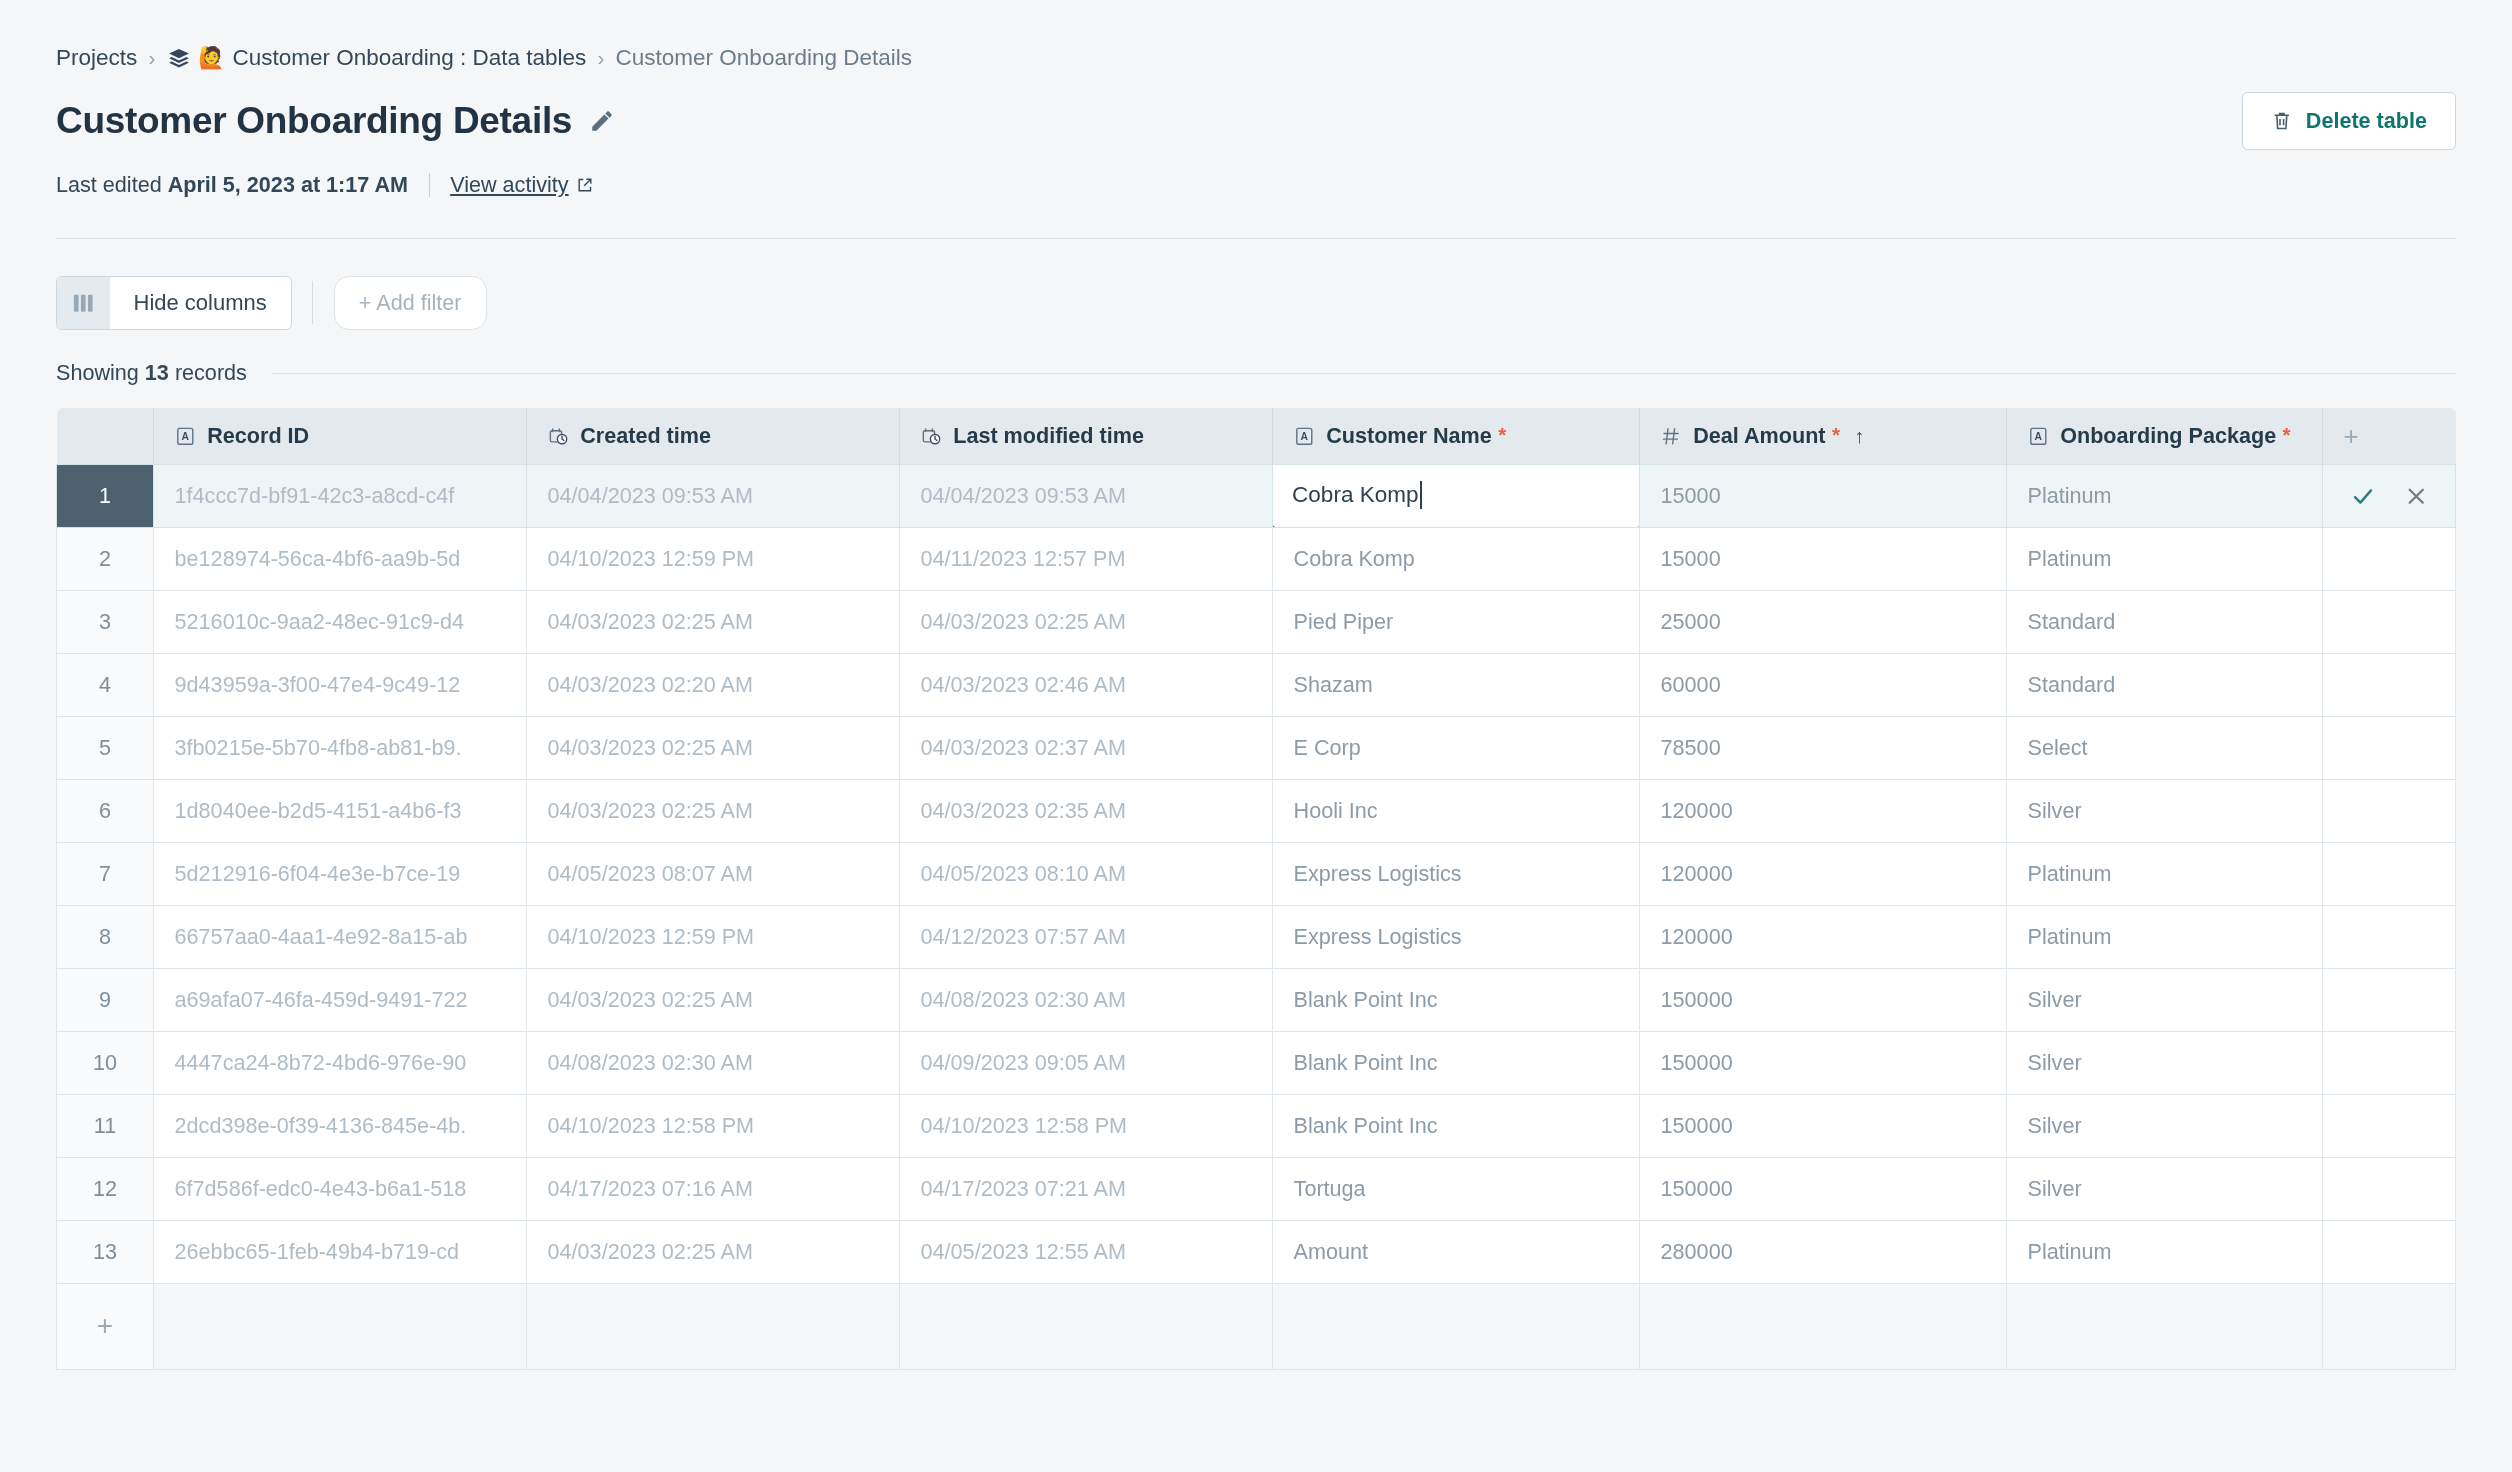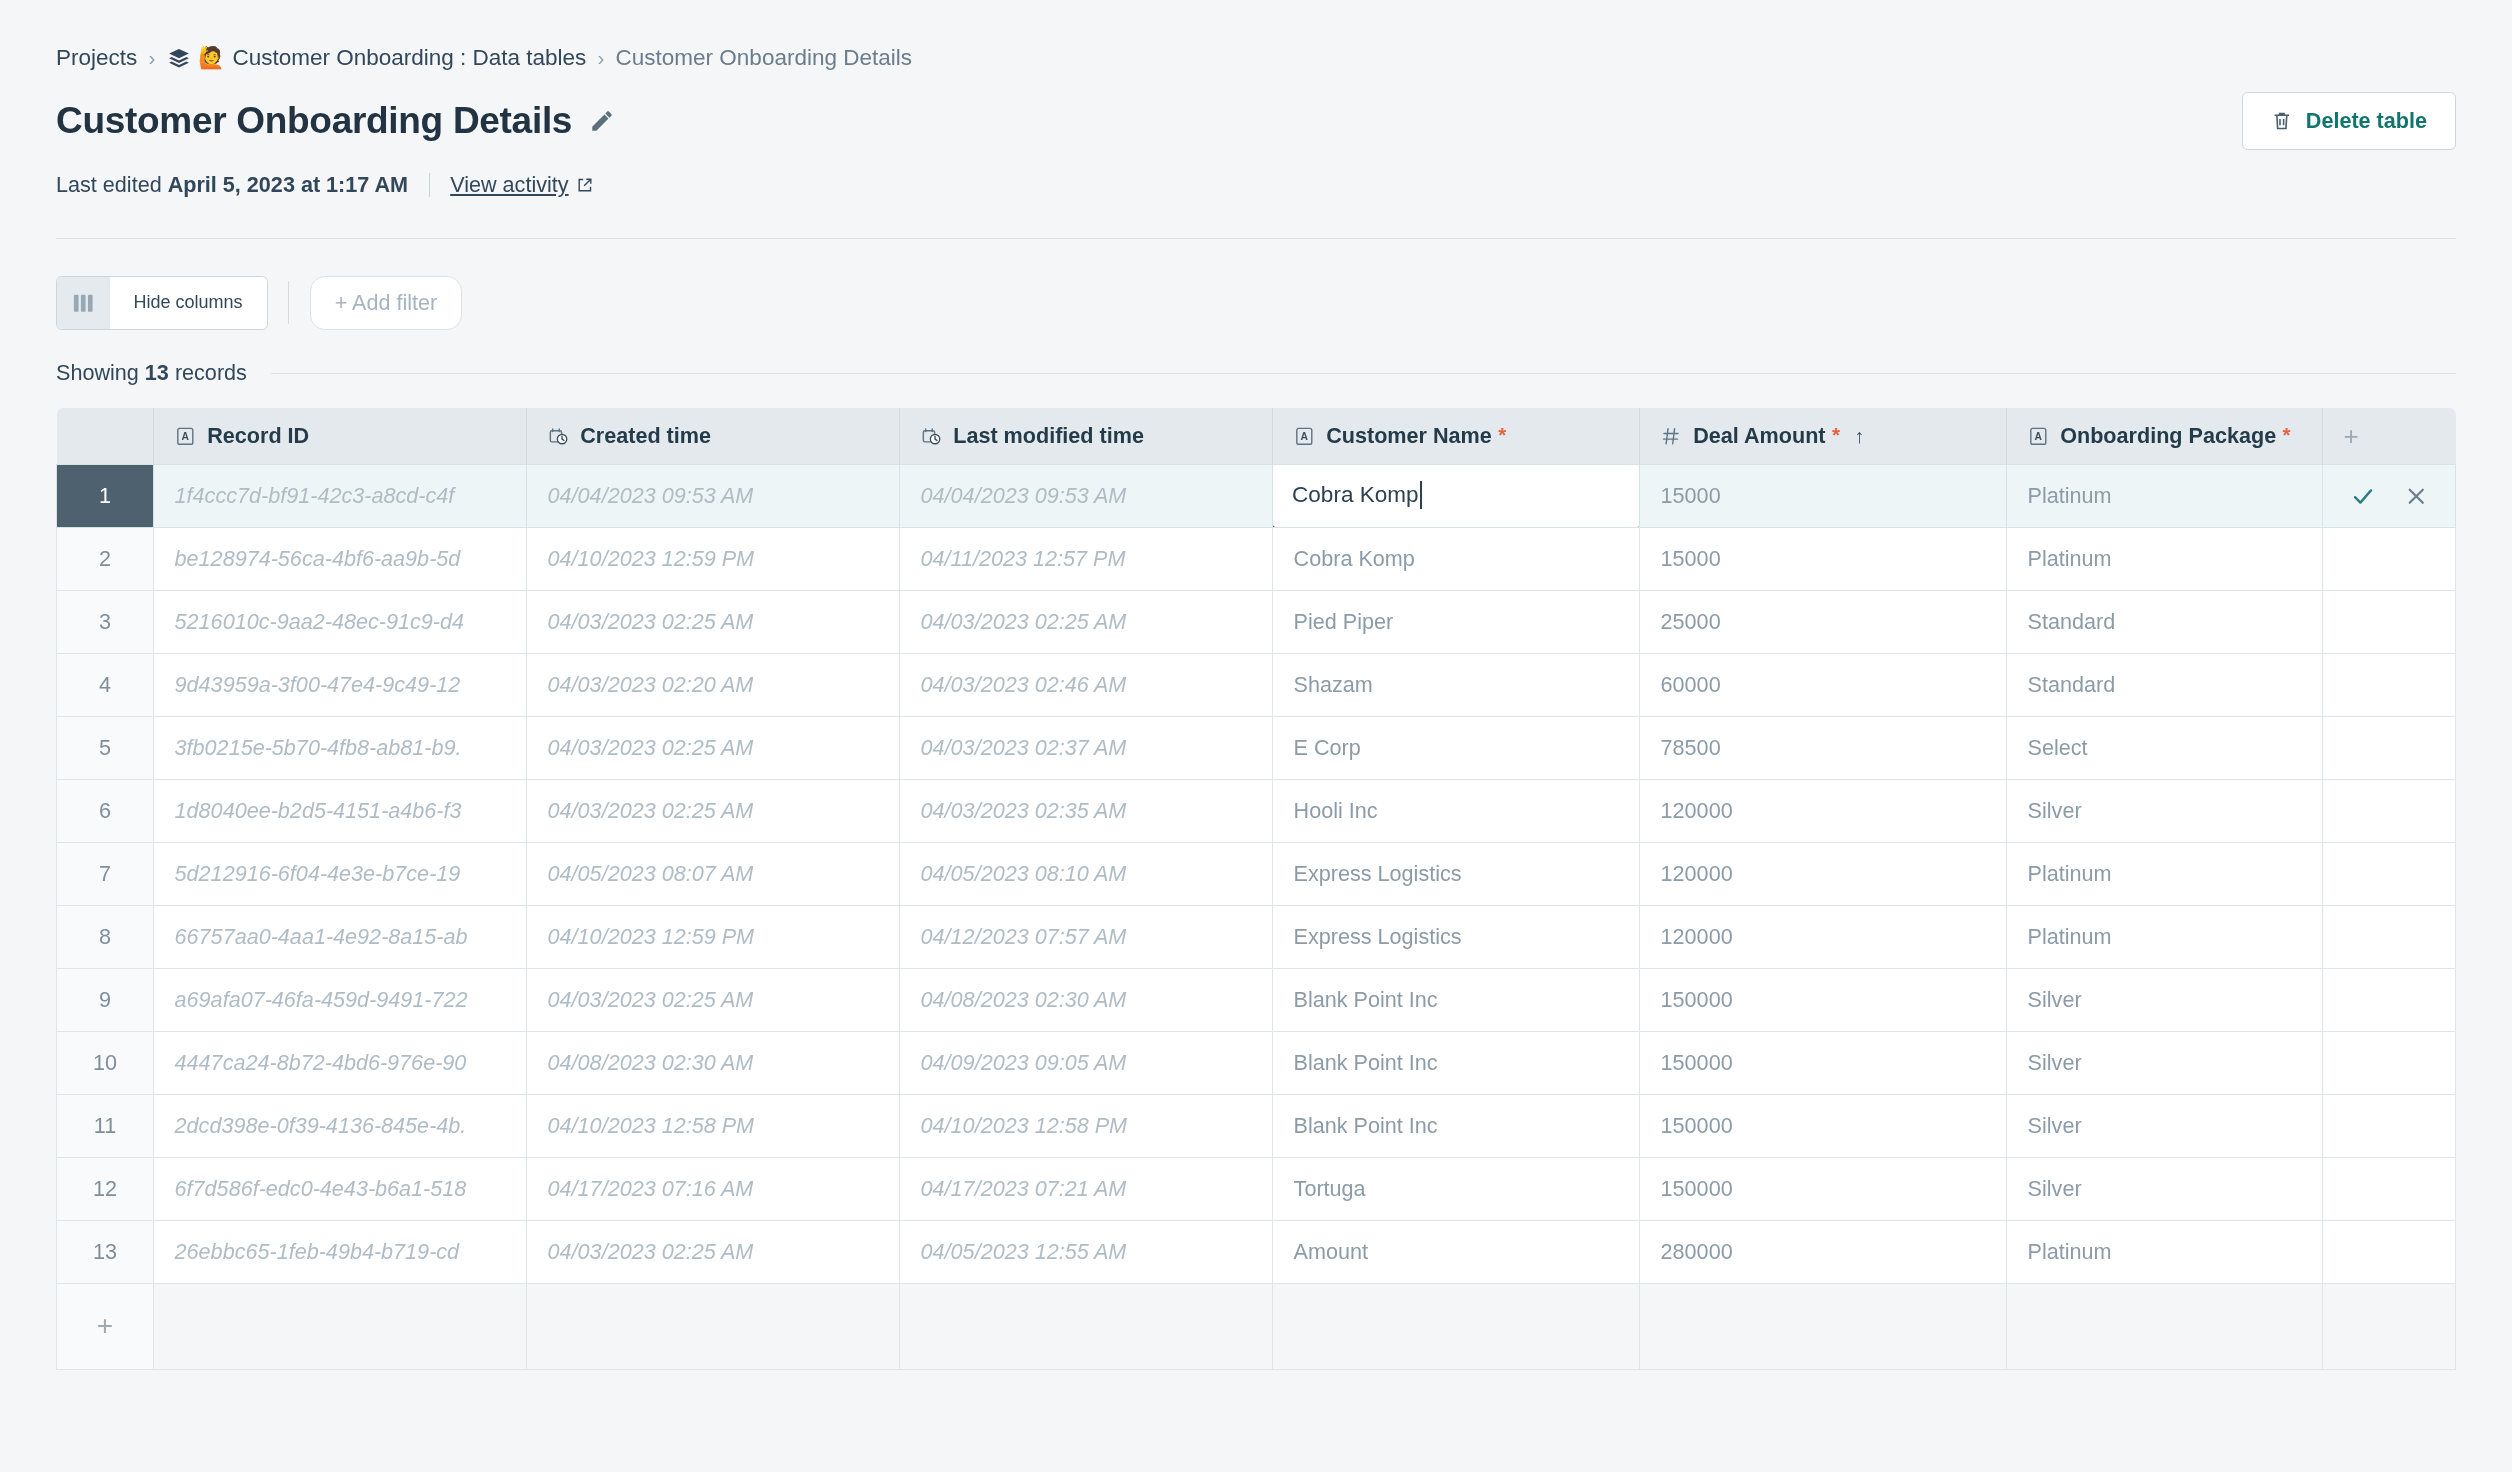--- a/index.html
+++ b/index.html
@@ -62,21 +62,21 @@
   .hide-cols {
     display: flex; align-items: stretch;
     border: 1.4px solid #CBD6DD; border-radius: 5.6px; overflow: hidden;
     background: #fff; cursor: pointer; height: 54px;
   }
   .hide-cols .ico-pane {
     background: #E5EAEE; display: flex; align-items: center;
     padding: 0 15px;
   }
   .cols-ico { width: 22.5px; height: 20.6px; }
-  .hide-cols .lbl { display: flex; align-items: center; padding: 0 24px; font-size: 18px; color: #33475B; text-align: center; }
+  .hide-cols .lbl { display: flex; align-items: center; padding: 0 24px; font-size: 22px; color: #33475B; text-align: center; }
   .tool-div { width: 0.9px; height: 43px; background: #D3DCE2; }
   .add-filter {
     height: 54px; display: flex; align-items: center; padding: 0 24px;
     border: 1.4px solid #DCE3E8; border-radius: 15px; background: #fff;
     font-size: 21.6px; color: #A6B4BF; cursor: pointer;
   }
 
   
   .showing-row { display: flex; align-items: center; gap: 24px; margin-top: 30px; }
   .showing-txt { font-size: 21.6px; color: #33475B; white-space: nowrap; }
@@ -110,21 +110,21 @@
 
   tbody td {
     height: 63px; font-size: 21.6px; border: 0.9px solid #DFE6EB;
     padding: 0 20.6px; background: #fff; color: #8C9BA8;
     white-space: nowrap; overflow: hidden;
   }
   td.idx {
     text-align: center; color: #7E8E9B; background: #F8FAFB;
     padding: 0; font-size: 21.6px;
   }
-  td.muted-italic { font-style: italic; color: #AFBCC6; }
+  td.muted-italic { color: #AFBCC6; }
   td.cust, td.deal, td.pkg { color: #8C9BA8; }
 
   
   tr.editing td { background: #EDF5F6; border-color: #D7E4E6; }
   tr.editing td.idx {
     background: #4D616E; color: #fff;
   }
   tr.editing td.cust-edit { padding: 0; position: relative; background: #EDF5F6; }
   .edit-box {
     position: absolute; left: -1.9px; top: -4.7px;

